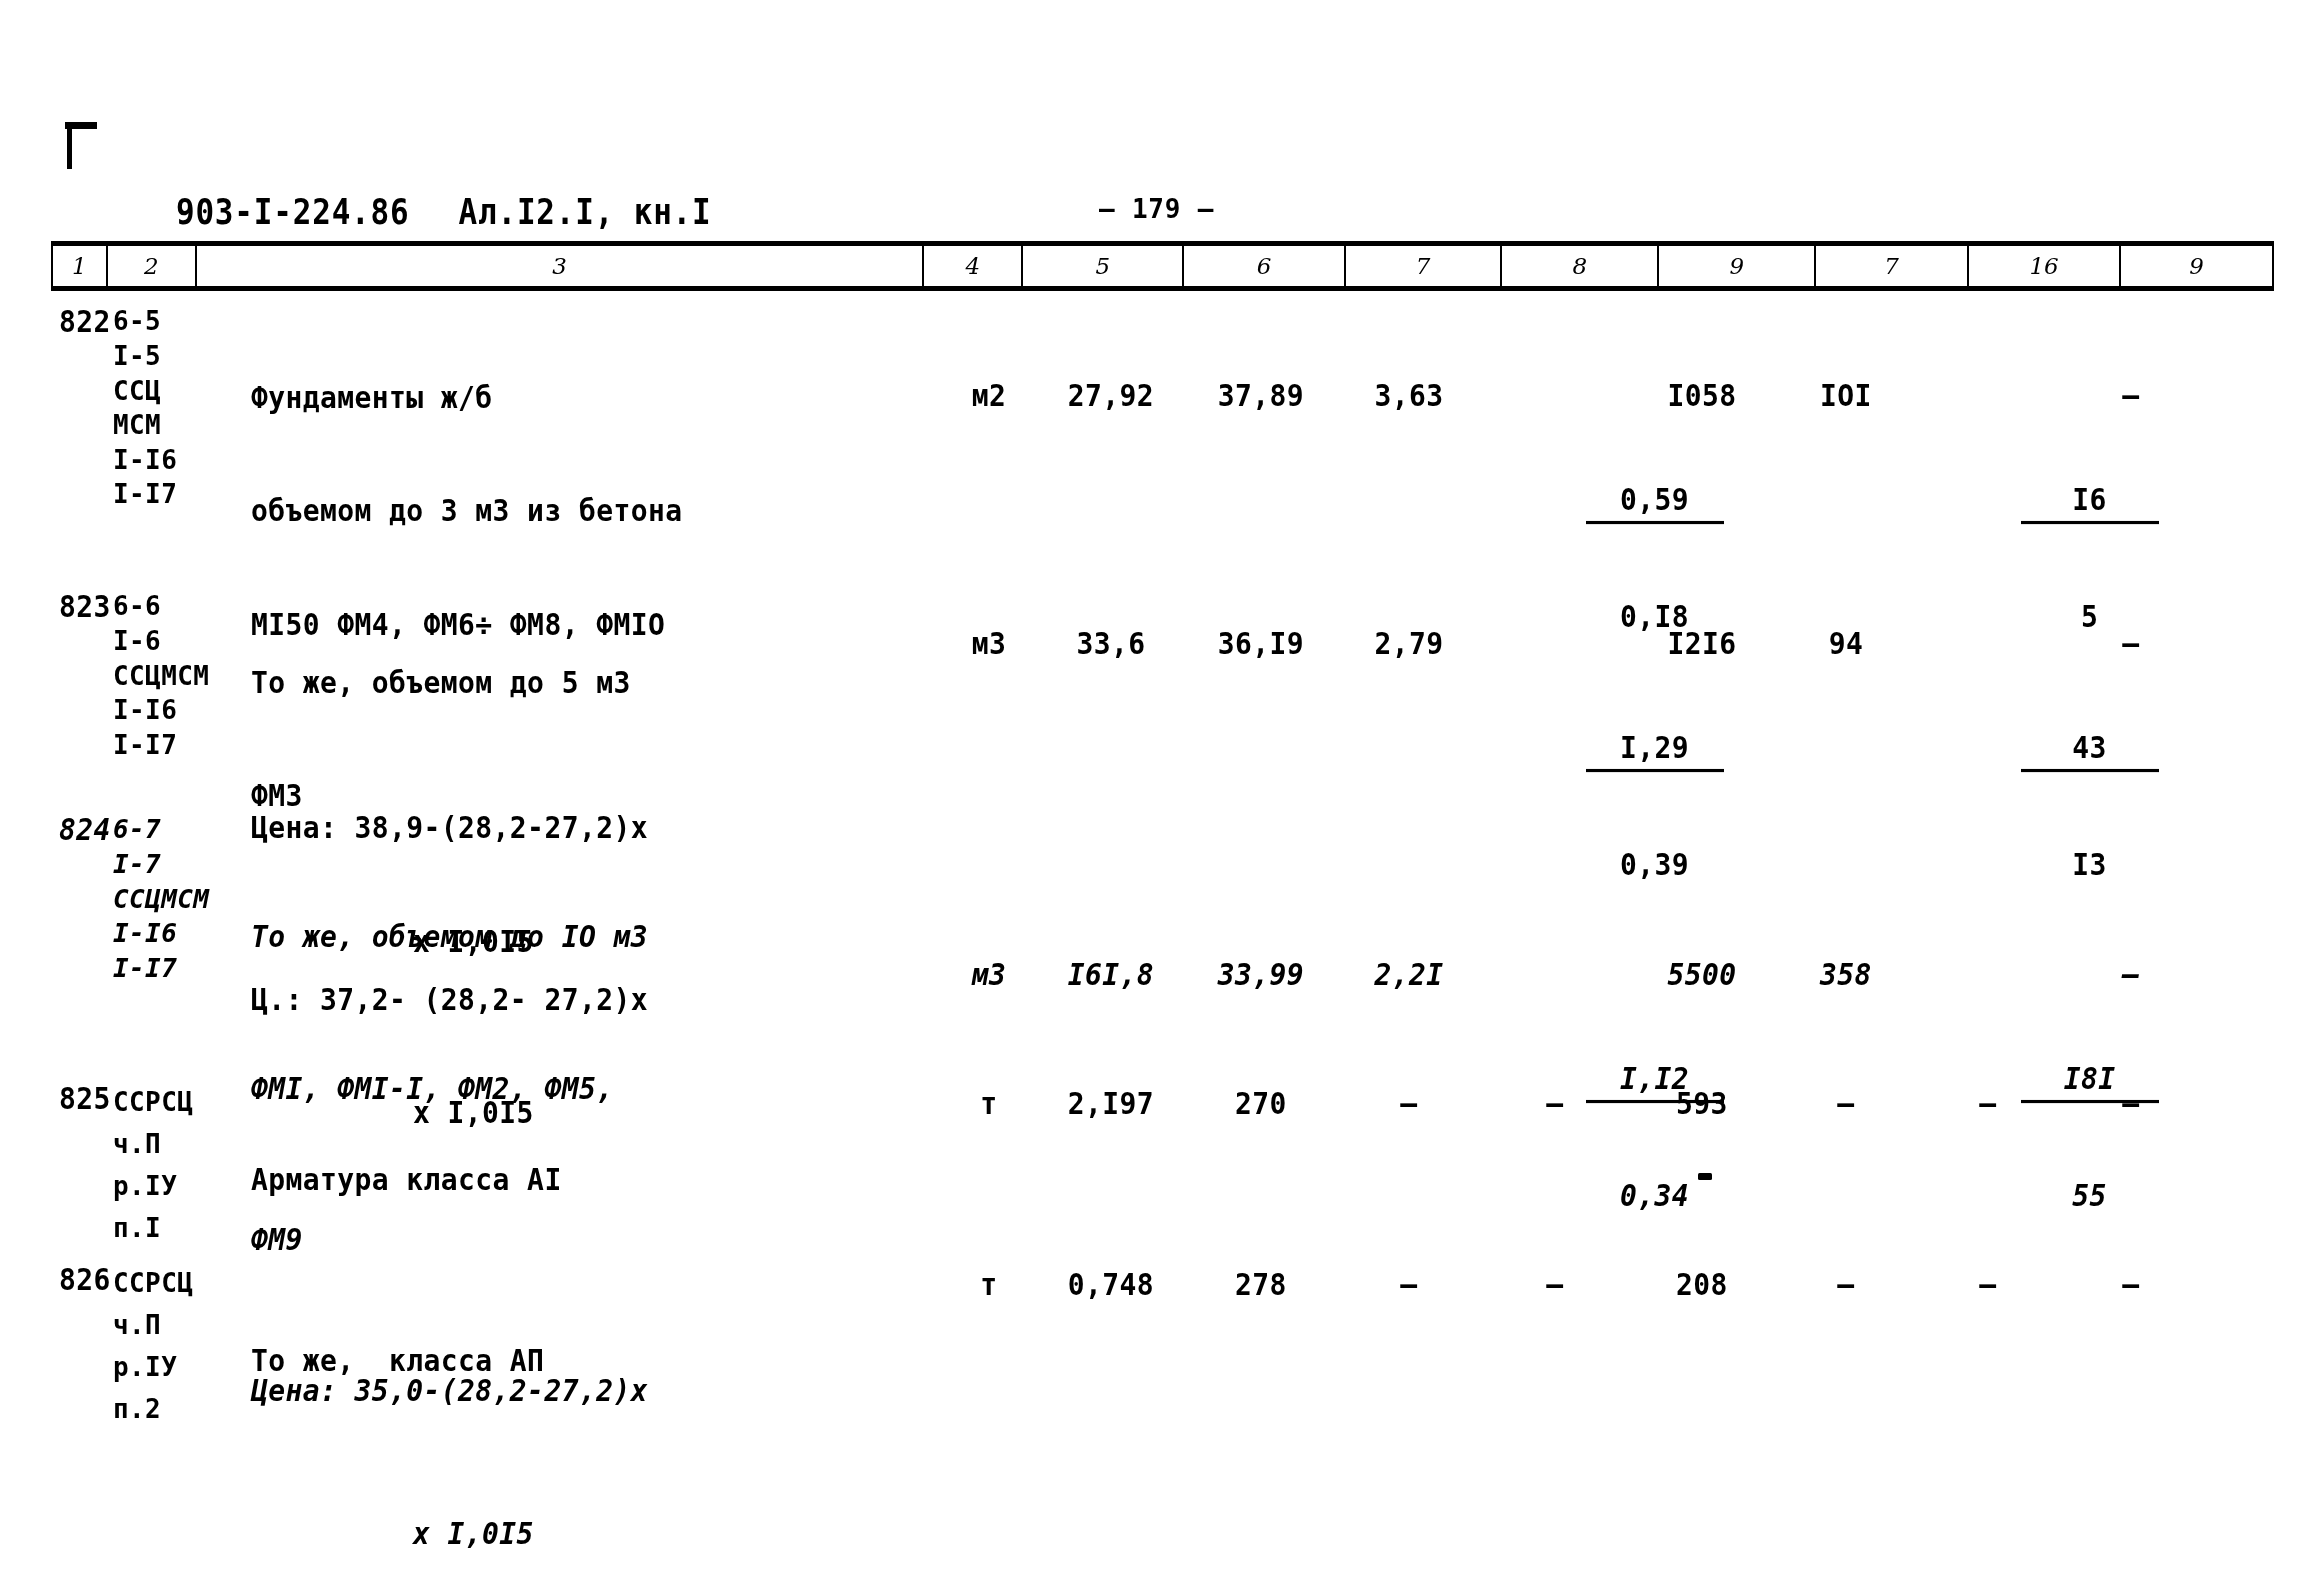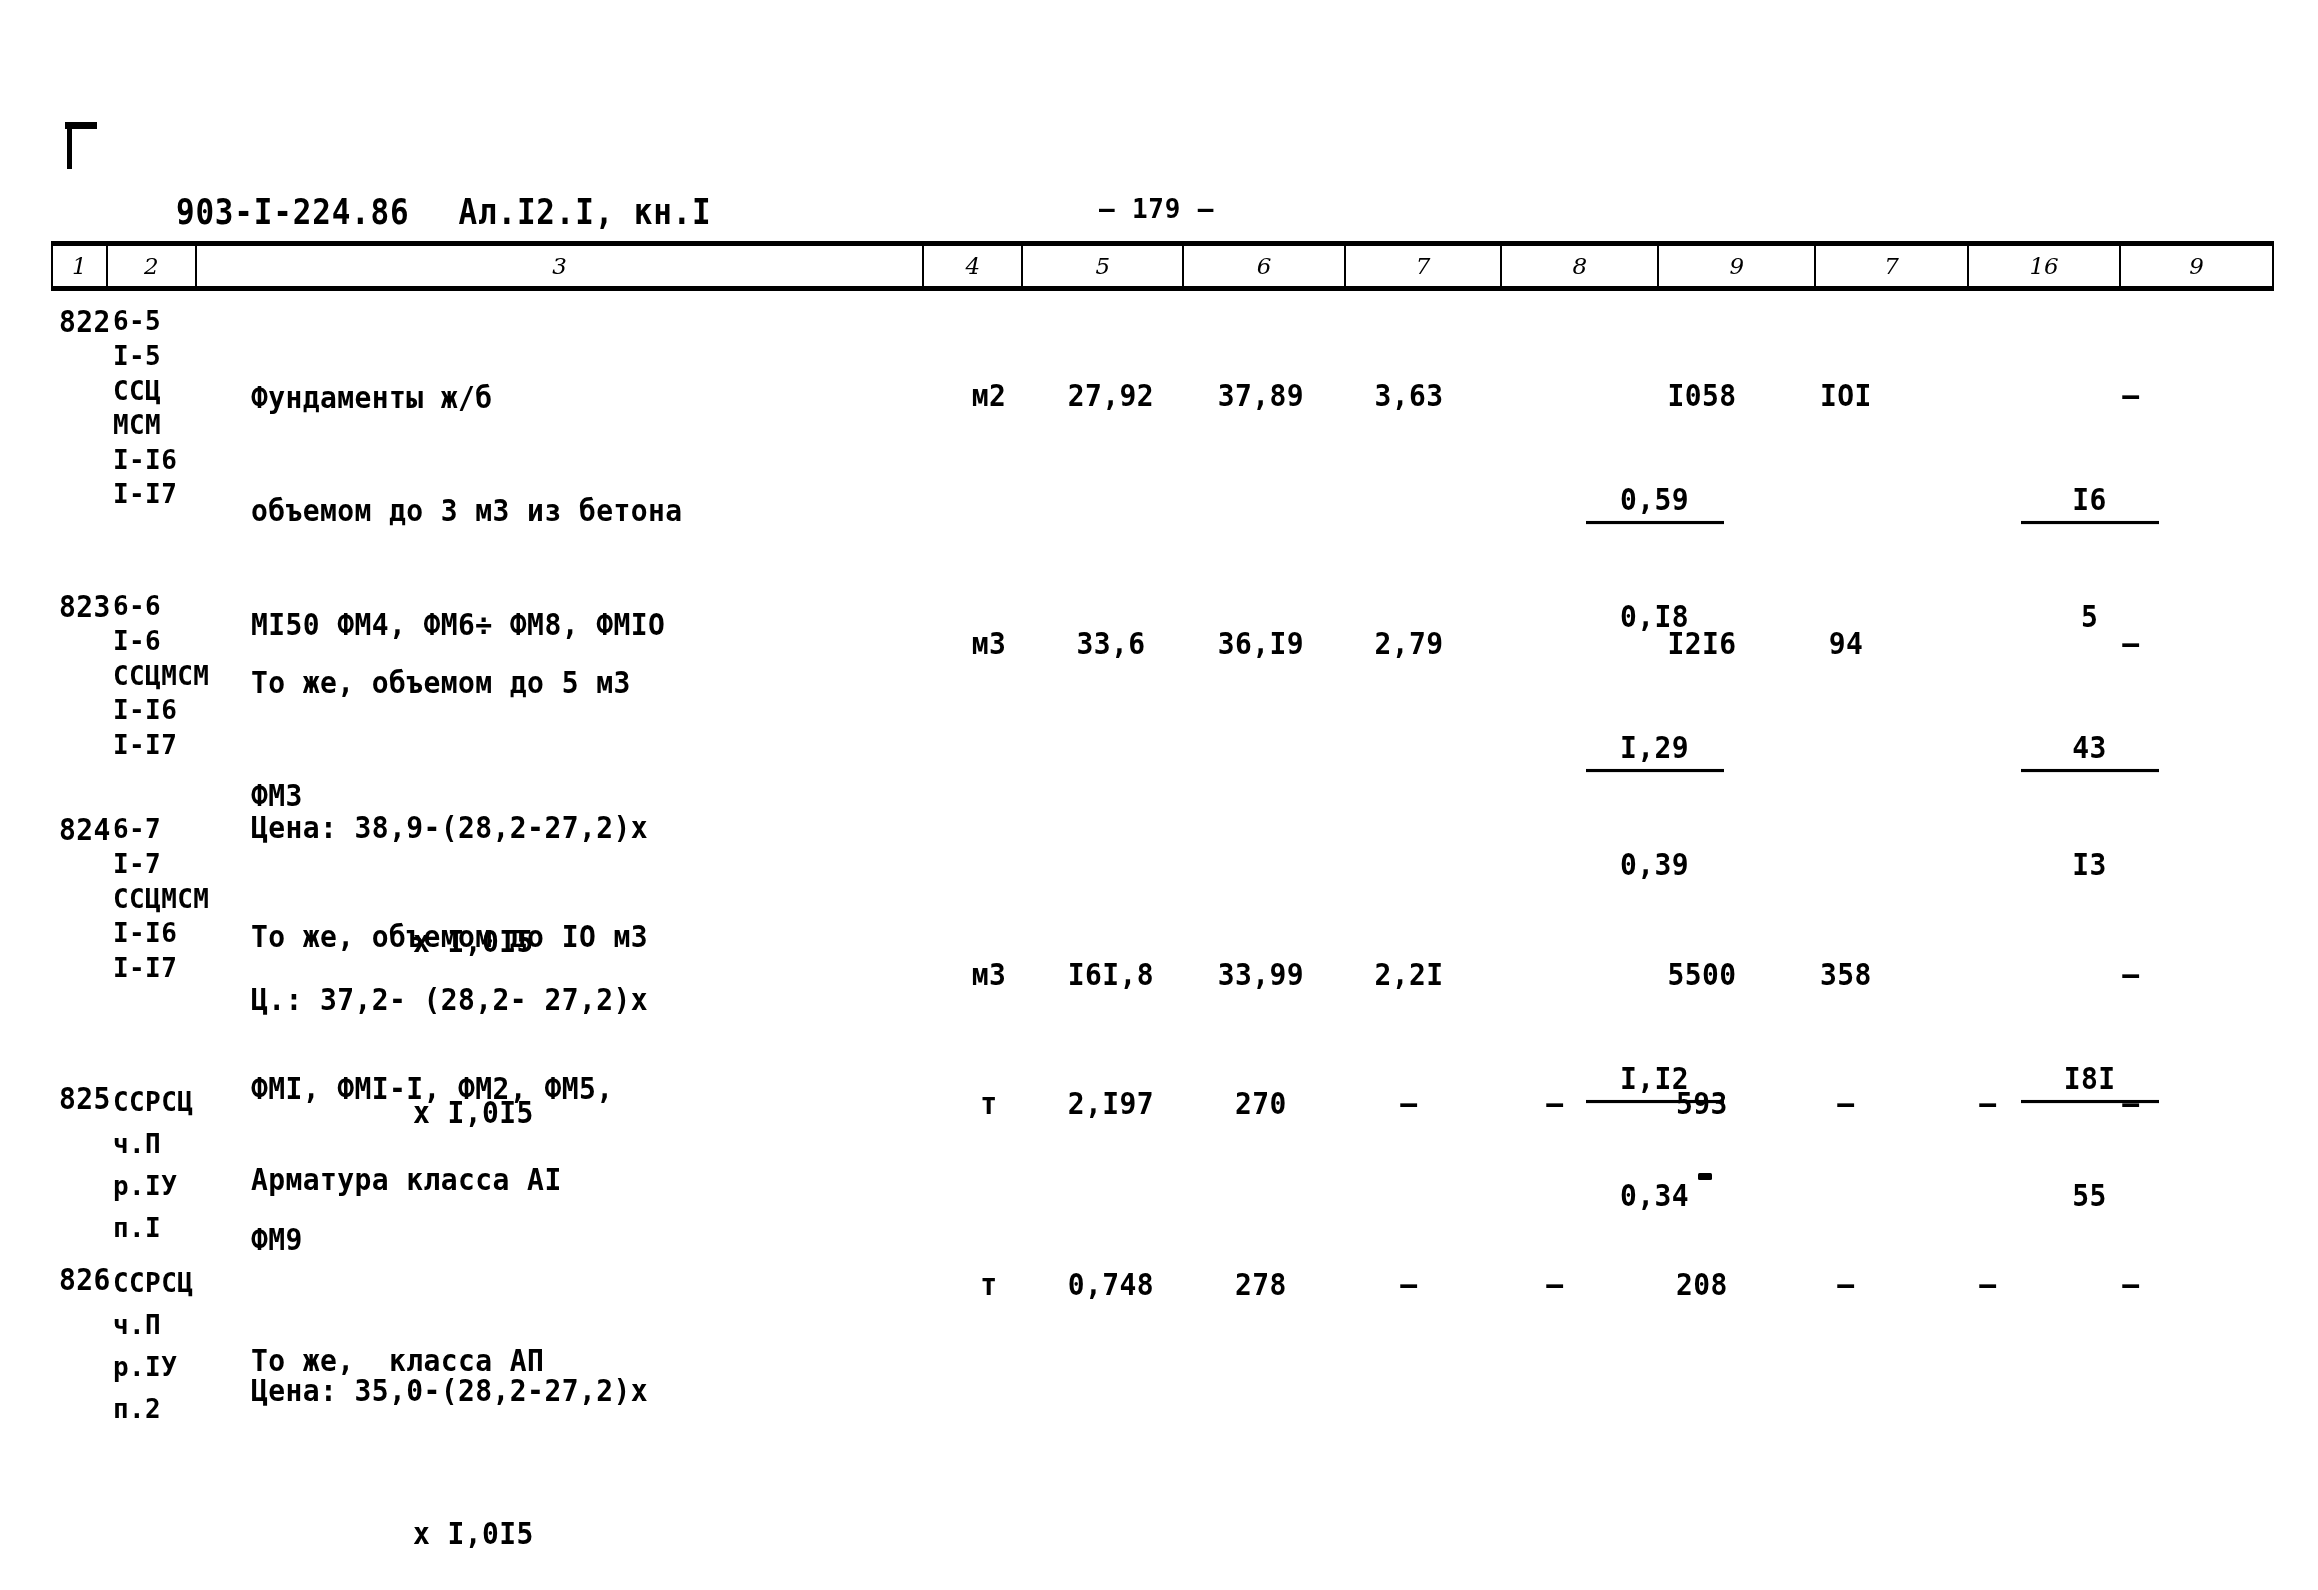--- a/index.html
+++ b/index.html
@@ -274,21 +274,21 @@
     <div class="cell num-col" style="left:1716px; top:37px; width:142px;">94</div>
     <div class="cell num-col" style="left:1858px; top:34px; width:142px;">
       <span class="frac">
         <span class="top">43</span>
         <span class="bot">I3</span>
       </span>
     </div>
     <div class="cell num-col dash" style="left:2001px; top:37px; width:142px;">–</div>
   </div>
 
-  <div class="row" style="height:269px;">
+  <div class="row" style="height:269px;font-style:italic;">
     <div class="cell" style="left:0px; top:0px;">824</div>
     <div class="cell code-lines" style="left:54px; top:0px;">6-7
 I-7
 ССЦМСМ
 I-I6
 I-I7</div>
     <div class="cell desc" style="left:192px; top:0px; line-height:48px;">
       <span class="indent">То же, объемом до IО м3</span>
       <span class="indent">ФМI, ФМI-I, ФМ2, ФМ5,</span>
       <span class="indent">ФМ9</span>

